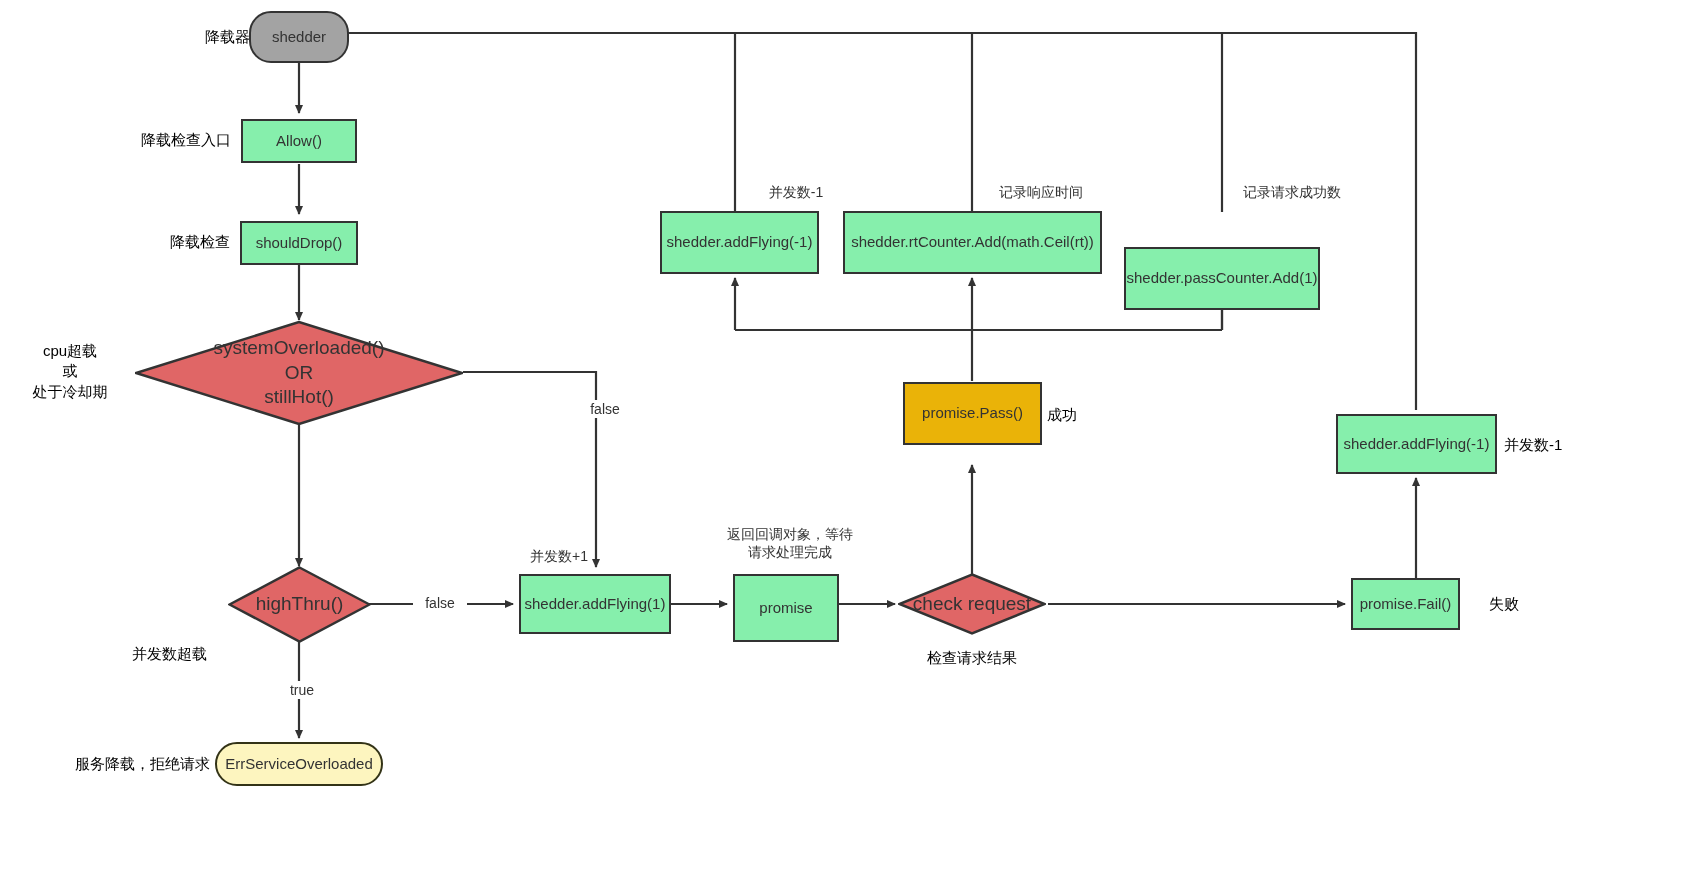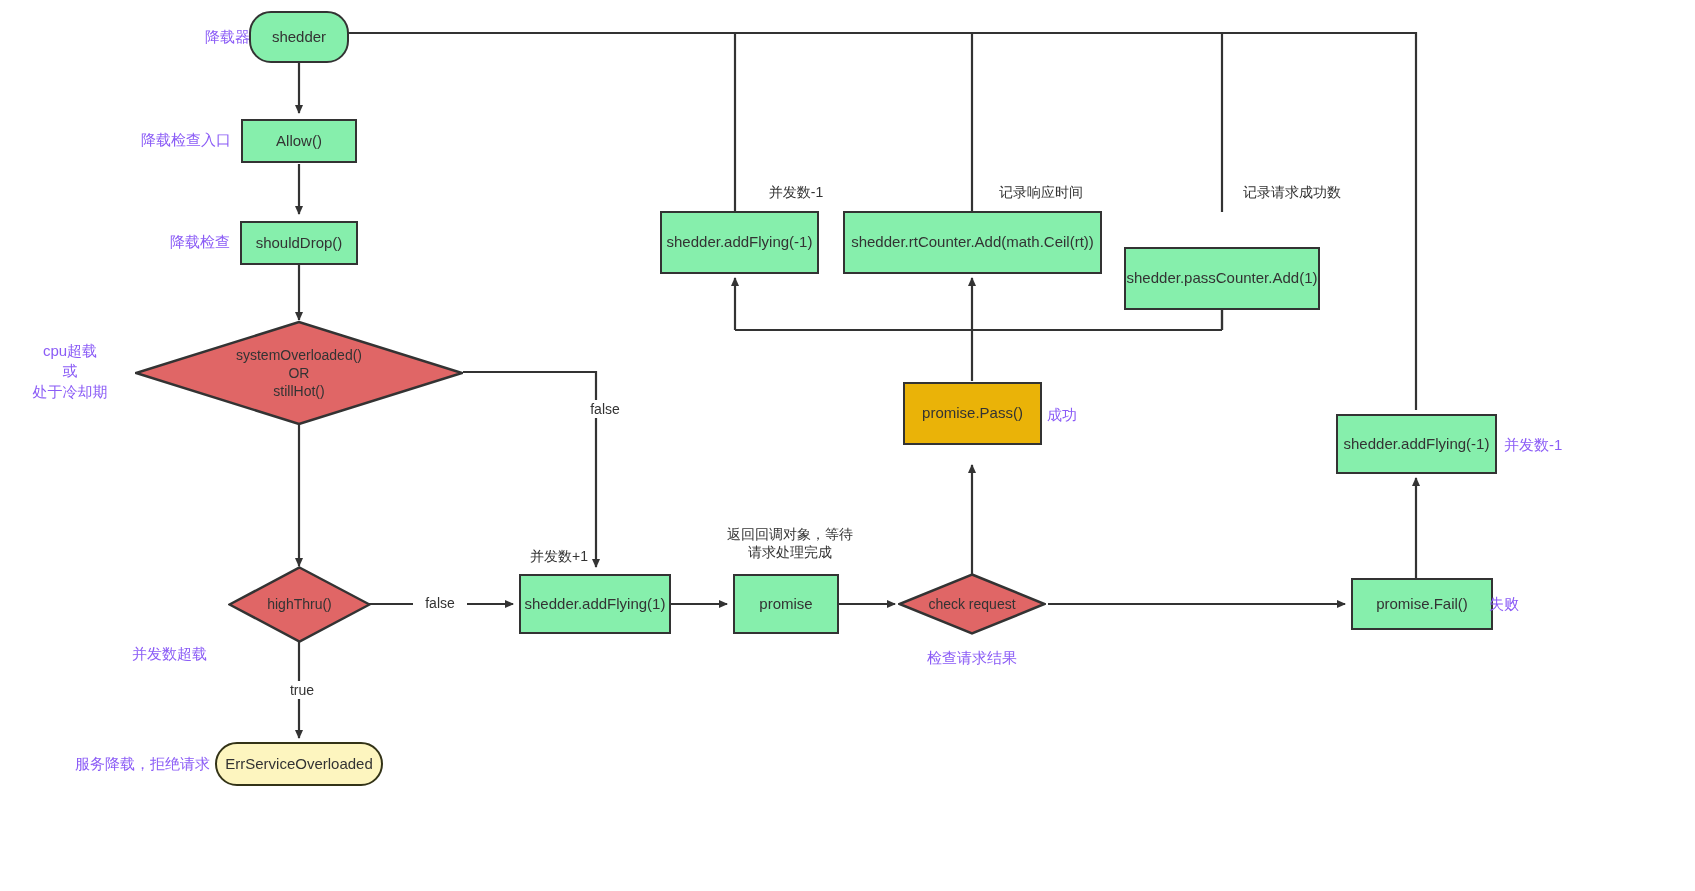--- a/index.html
+++ b/index.html
@@ -34,21 +34,21 @@
     line-height: 1.25;
     z-index: 3;
   }
   .node.rect {
     border: 2px solid #333333;
     background: #86efac;
   }
   .node.stadium {
     border: 2px solid #333333;
     border-radius: 22px;
-    background: #86efac;
+    background: #a3a3a3;
   }
   .node.stadium.warn {
     background: #fdf5bf;
     border-color: #333317;
   }
   .node.cyan {
     background: #eab308;
     border: 2px solid #333333;
   }
   .diamond {
@@ -61,40 +61,40 @@
   .diamond .dshape {
     position: absolute;
     left: 0; top: 0;
     width: 100%;
     height: 100%;
   }
   .diamond .dlabel {
     position: relative;
     z-index: 2;
     color: #333333;
-    font-size: 14px;
+    font-size: 19px;
     line-height: 1.3;
     text-align: center;
     white-space: pre-line;
     pointer-events: none;
   }
   .edge-label {
     position: absolute;
     color: #333333;
     font-size: 14px;
     line-height: 1.3;
     background: #ffffff;
     padding: 0 3px;
     text-align: center;
     white-space: pre-line;
     z-index: 4;
   }
   .side-label {
     position: absolute;
-    color: #8b5cf6;
+    color: #000000;
     font-size: 15px;
     line-height: 1.35;
     text-align: center;
     white-space: pre-line;
     z-index: 4;
   }
 </style>
 </head>
 <body>
 
@@ -179,36 +179,36 @@
   </div>
 
   <div class="node stadium warn" style="left:215px; top:742px; width:168px; height:44px;">
     <span>ErrServiceOverloaded</span>
   </div>
 
   <div class="node rect" style="left:519px; top:574px; width:152px; height:60px;">
     <span>shedder.addFlying(1)</span>
   </div>
 
-  <div class="node rect" style="left:733px; top:574px; width:106px; height:60px;text-align:right;">
+  <div class="node rect" style="left:733px; top:574px; width:106px; height:68px;text-align:right;">
     <span>promise</span>
   </div>
 
   <div class="diamond" style="left:898px; top:573px; width:148px; height:62px;">
     <svg class="dshape" viewBox="0 0 148 62" preserveAspectRatio="none">
       <polygon points="74,1.5 146.5,31 74,60.5 1.5,31" fill="#e06666" stroke="#333333" stroke-width="2.5"></polygon>
     </svg>
     <span class="dlabel">check request</span>
   </div>
 
   <div class="node cyan" style="left:903px; top:382px; width:139px; height:63px;">
     <span>promise.Pass()</span>
   </div>
 
-  <div class="node rect" style="left:1351px; top:578px; width:142px; height:52px;">
+  <div class="node rect" style="left:1351px; top:578px; width:109px; height:52px;">
     <span>promise.Fail()</span>
   </div>
 
   <div class="node rect" style="left:660px; top:211px; width:159px; height:63px;">
     <span>shedder.addFlying(-1)</span>
   </div>
 
   <div class="node rect" style="left:843px; top:211px; width:259px; height:63px;">
     <span>shedder.rtCounter.Add(math.Ceil(rt))</span>
   </div>

